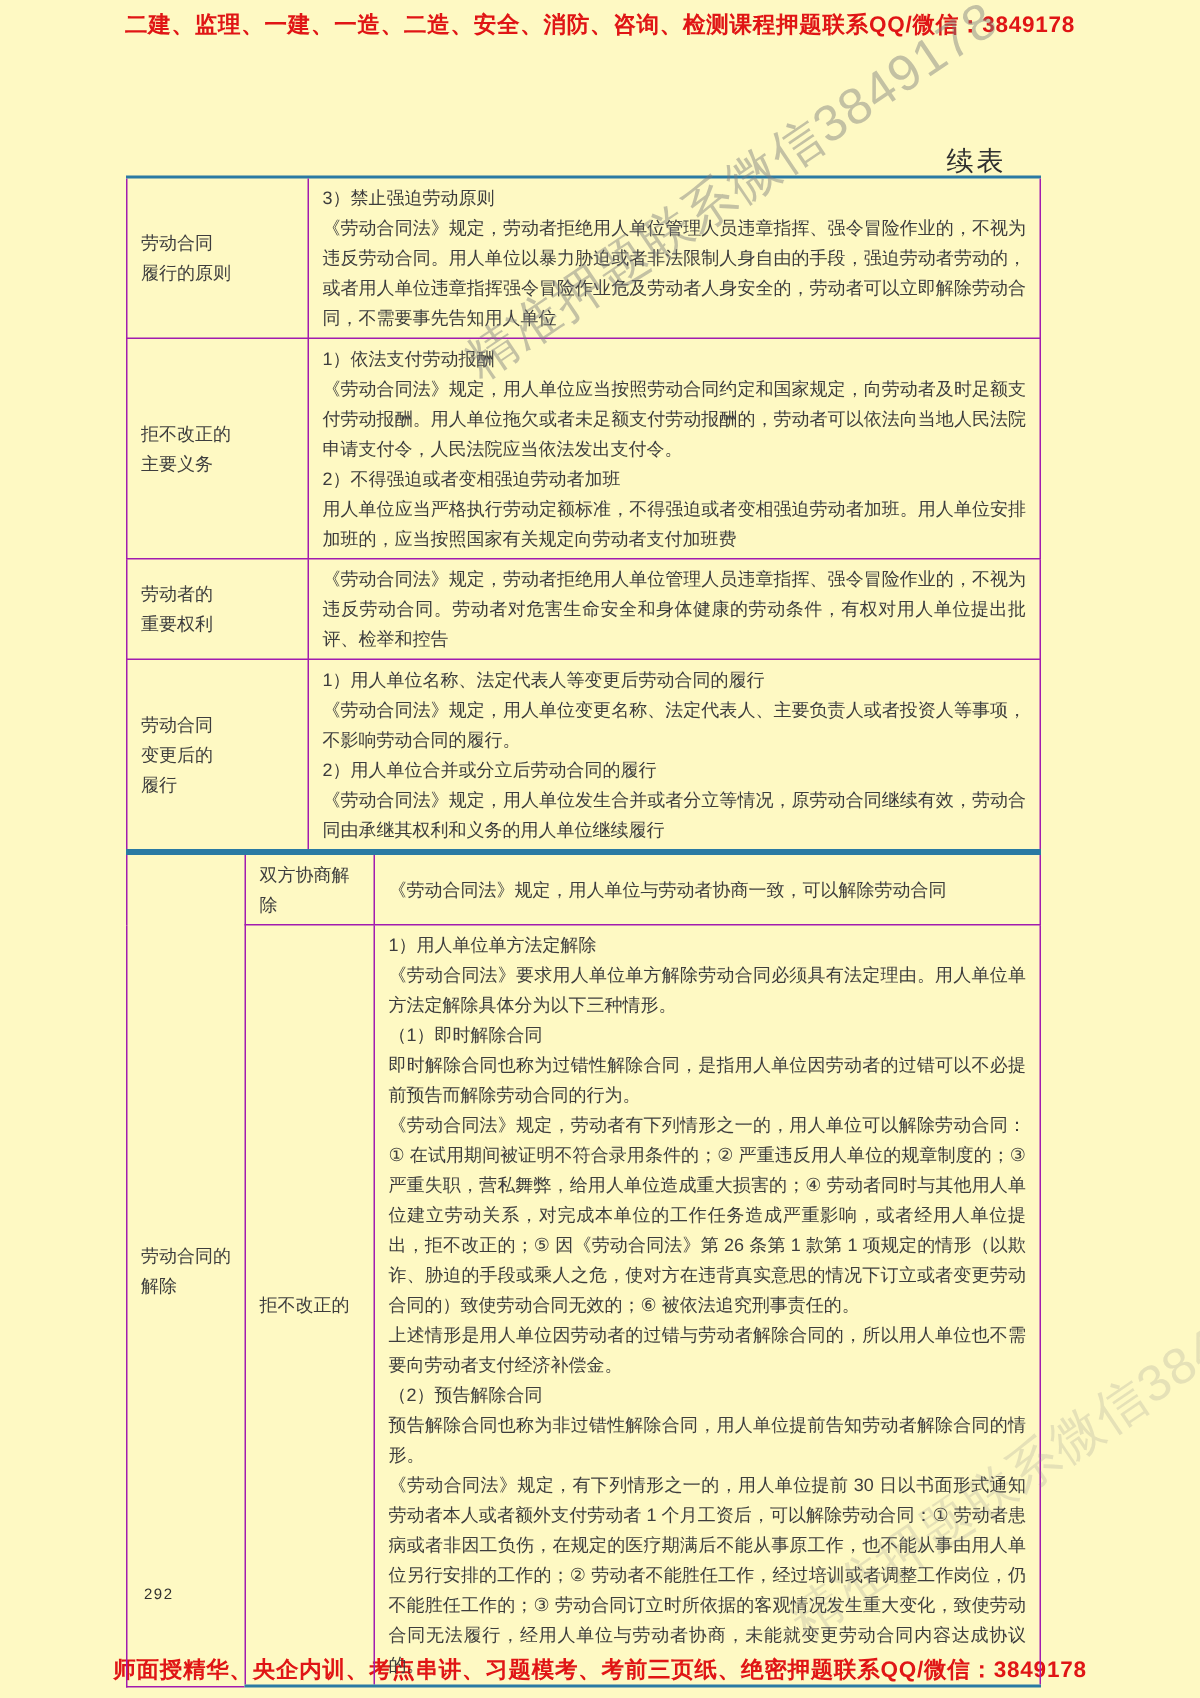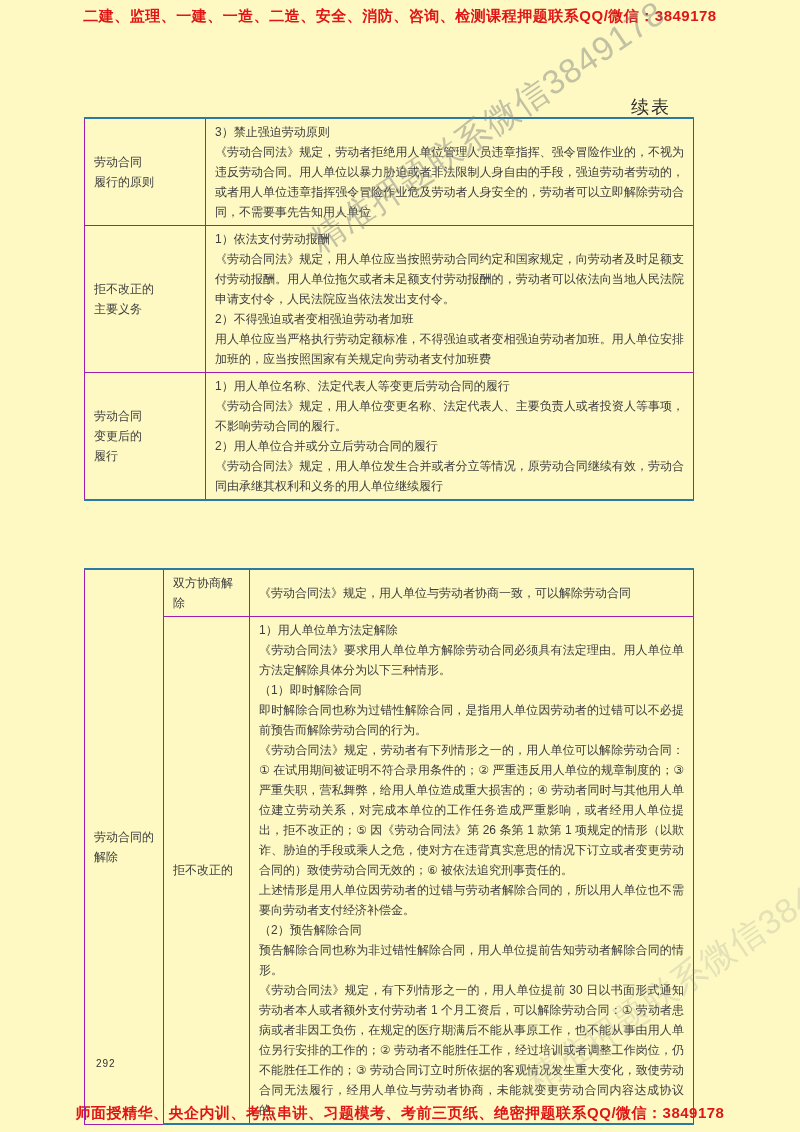--- a/index.html
+++ b/index.html
@@ -80,20 +80,25 @@
 《劳动合同法》规定，劳动者拒绝用人单位管理人员违章指挥、强令冒险作业的，不视为违反劳动合同。用人单位以暴力胁迫或者非法限制人身自由的手段，强迫劳动者劳动的，或者用人单位违章指挥强令冒险作业危及劳动者人身安全的，劳动者可以立即解除劳动合同，不需要事先告知用人单位</td>
     </tr>
     <tr style="height:134px;">
       <td class="hd">拒不改正的
 主要义务</td>
       <td class="body-cell">1）依法支付劳动报酬
 《劳动合同法》规定，用人单位应当按照劳动合同约定和国家规定，向劳动者及时足额支付劳动报酬。用人单位拖欠或者未足额支付劳动报酬的，劳动者可以依法向当地人民法院申请支付令，人民法院应当依法发出支付令。
 2）不得强迫或者变相强迫劳动者加班
 用人单位应当严格执行劳动定额标准，不得强迫或者变相强迫劳动者加班。用人单位安排加班的，应当按照国家有关规定向劳动者支付加班费</td>
     </tr>
+    <tr style="height:48px;">
+      <td class="hd">劳动者的
+重要权利</td>
+      <td class="body-cell">《劳动合同法》规定，劳动者拒绝用人单位管理人员违章指挥、强令冒险作业的，不视为违反劳动合同。劳动者对危害生命安全和身体健康的劳动条件，有权对用人单位提出批评、检举和控告</td>
+    </tr>
     <tr style="height:112px;">
       <td class="hd">劳动合同
 变更后的
 履行</td>
       <td class="body-cell">1）用人单位名称、法定代表人等变更后劳动合同的履行
 《劳动合同法》规定，用人单位变更名称、法定代表人、主要负责人或者投资人等事项，不影响劳动合同的履行。
 2）用人单位合并或分立后劳动合同的履行
 《劳动合同法》规定，用人单位发生合并或者分立等情况，原劳动合同继续有效，劳动合同由承继其权利和义务的用人单位继续履行</td>
     </tr>
   </tbody>

